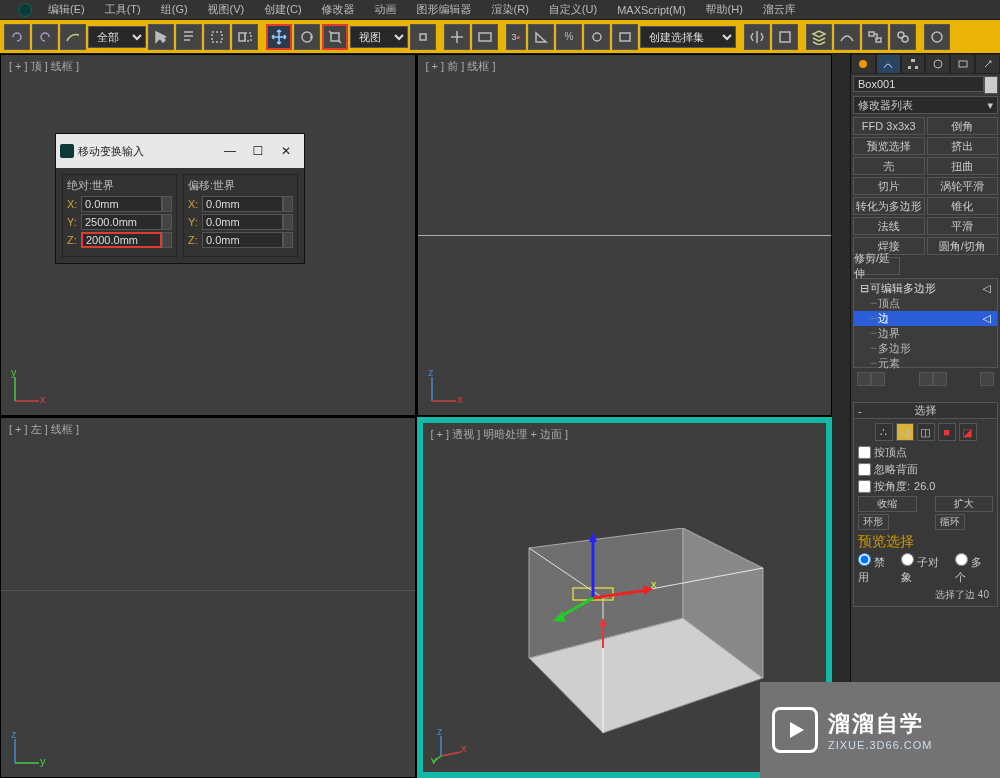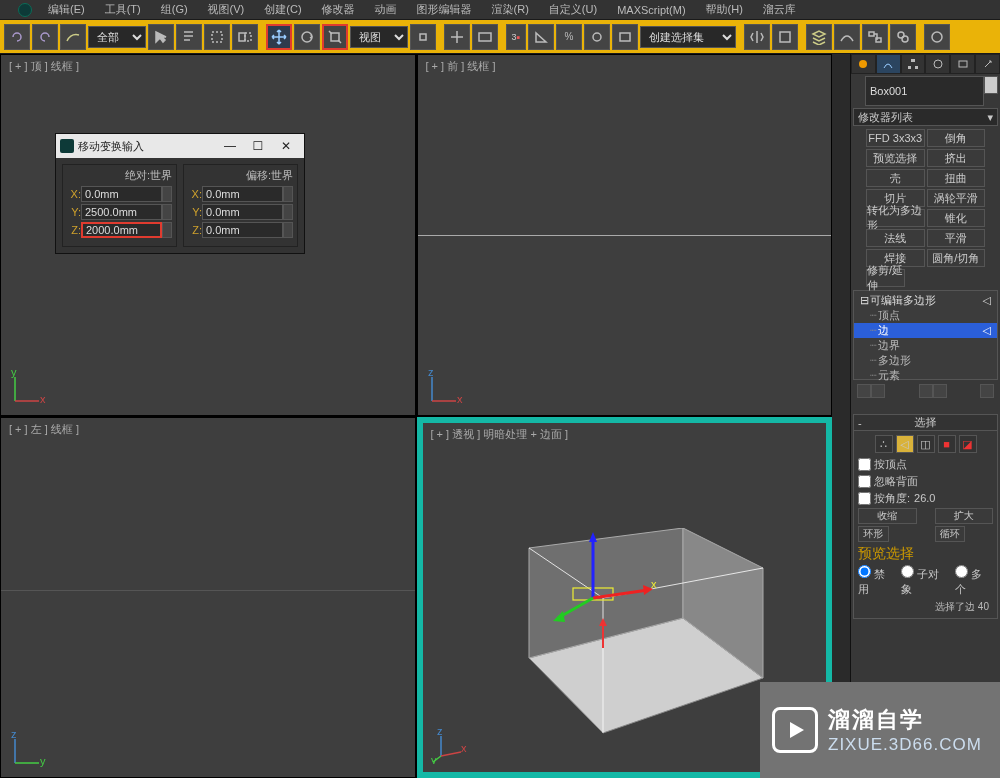--- a/index.html
+++ b/index.html
@@ -21,44 +21,44 @@
 
 
 .viewports { position: absolute; top: 54px; left: 0; width: 832px; height: 724px; display: grid; grid-template-columns: 1fr 1fr; grid-template-rows: 1fr 1fr; gap:1px; background:#000;}
 .viewport { background: #3e3e3e; position: relative; border:1px solid #000; }
 .viewport.active { border:6px solid #14b8a6; }
 .vp-label { position: absolute; top: 4px; left: 8px; color: #aaa; font-size: 11px; }
 .vp-axis { position: absolute; bottom: 8px; left: 8px; width: 40px; height: 40px; }
 
 
 .dialog { position: absolute; top: 133px; left: 55px; width: 250px; background: #333; border: 1px solid #111; }
-.dialog-title { background: #e8e8e8; color: #222; height: 24px; display: flex; align-items: center; padding: 0 4px; }
+.dialog-title { background: #e8e8e8; color: #222; height: 34px; display: flex; align-items: center; padding: 0 4px; }
 .dialog-title .t-icon { width:14px;height:14px; background:#0d3a38; border-radius:2px; margin-right:4px;}
 .dialog-title .t-text { flex:1;}
 .dialog-title .win-btn { width: 28px; text-align: center; color:#222; font-size:12px;}
 .dialog-body { display: flex; padding: 6px; gap: 6px; }
-.dgroup { flex:1; border:1px solid #222; padding:3px 4px 6px;text-align:right; }
+.dgroup { flex:1; border:1px solid #222; padding:3px 4px 6px; }
 .dgroup-title { color:#bbb; font-size:11px; margin-bottom:3px;}
 .drow { display:flex; align-items:center; margin:2px 0;}
 .drow label { width:14px; color:#cfa12c; font-size:11px;}
 .drow .spin { flex:1; height:16px; background:#2a2a2a; border:1px solid #555; color:#ddd; padding:0 3px; font-size:11px; display:flex; align-items:center;}
 .drow .spin-btn { width:10px; height:16px; background:#444; border:1px solid #555;}
 .drow.hl .spin { border:2px solid #e03b2f; }
 
 
 .cmd-panel { position:absolute; top:54px; right:0; width:150px; height:724px; background:#383838; border-left:1px solid #111; }
 .cmd-tabs { height:20px; display:flex; background:#2a2a2a; }
 .cmd-tab { flex:1; display:flex; align-items:center; justify-content:center; background:#333; border:1px solid #222; }
 .cmd-tab svg { width:12px; height:12px;}
 .obj-name-row { display:flex; margin:2px;}
-.obj-name { flex:1; height:30px; background:#2a2a2a; border:1px solid #555; padding:0 4px; color:#ddd; display:flex; align-items:center;margin-left:12px;}
+.obj-name { flex:1; height:16px; background:#2a2a2a; border:1px solid #555; padding:0 4px; color:#ddd; display:flex; align-items:center;}
 .obj-color { width:14px; height:18px; background:#ccc; border:1px solid #555;}
 .mod-list-dd { margin:2px; height:18px; background:#2a2a2a; border:1px solid #555; display:flex; align-items:center; padding:0 4px; position:relative;}
 .mod-list-dd::after { content:"▾"; position:absolute; right:4px;}
-.mod-btns { display:grid; grid-template-columns:1fr 1fr; gap:2px; margin:3px 15px;}
+.mod-btns { display:grid; grid-template-columns:1fr 1fr; gap:2px; margin:3px 2px;}
 .mod-btn { height:18px; background:#3a3a3a; border:1px solid #555; display:flex; align-items:center; justify-content:center; color:#ccc; font-size:11px; cursor:pointer;}
 .mod-btn.wide { grid-column:1/3;}
 .stack-box { margin:2px; height:90px; background:#3c3c3c; border:1px solid #555; padding:2px 0;}
 .stack-row { height:15px; display:flex; align-items:center; padding-left:6px; color:#bbb;}
 .stack-row.hdr { color:#ddd;}
 .stack-row.sel { background:#2b5fd9; color:#fff;}
 .stack-row .exp { width:10px;}
 .stack-row .lamp { width:8px; color:#888;}
 .stack-tools { height:18px; margin:2px; display:flex; justify-content:space-between; align-items:center; padding:0 4px;}
 .stack-tools .st-btn { width:14px; height:14px; background:#444; border:1px solid #555;}
@@ -85,21 +85,21 @@
 
 
 .box3d { position:absolute; top:105px; left:90px; width:260px; height:230px;}
 .box3d svg { width:100%; height:100%;}
 
 
 .watermark { position:absolute; right:0; bottom:0; width:240px; height:96px; background:#737373; display:flex; align-items:center; gap:10px; padding:0 12px;}
 .watermark .wm-logo { width:46px; height:46px; border:3px solid #fff; border-radius:8px; display:flex; align-items:center; justify-content:center;}
 .watermark .wm-text { display:flex; flex-direction:column;}
 .watermark .wm-big { font-size:22px; color:#fff; font-weight:bold; letter-spacing:2px;}
-.watermark .wm-small { font-size:17px; color:#cde; letter-spacing:1px;}
+.watermark .wm-small { font-size:11px; color:#cde; letter-spacing:1px;}
 </style>
 </head>
 <body>
 
 <div class="menubar">
   <div class="logo-circle"></div>
   <span class="menu-item">编辑(E)</span>
   <span class="menu-item">工具(T)</span>
   <span class="menu-item">组(G)</span>
   <span class="menu-item">视图(V)</span>

